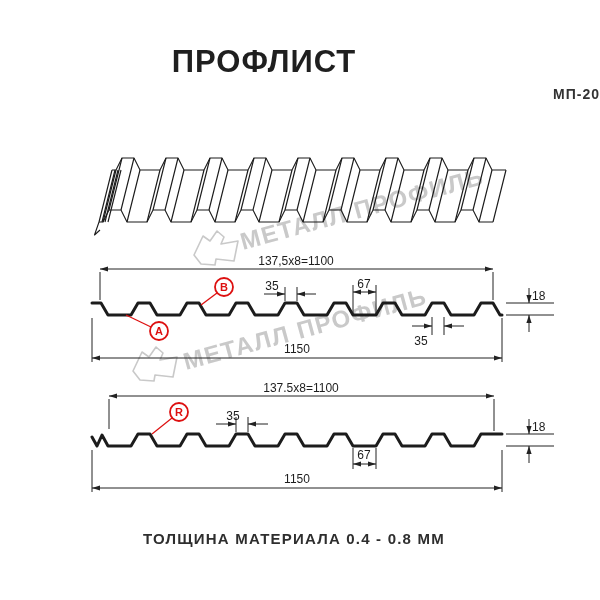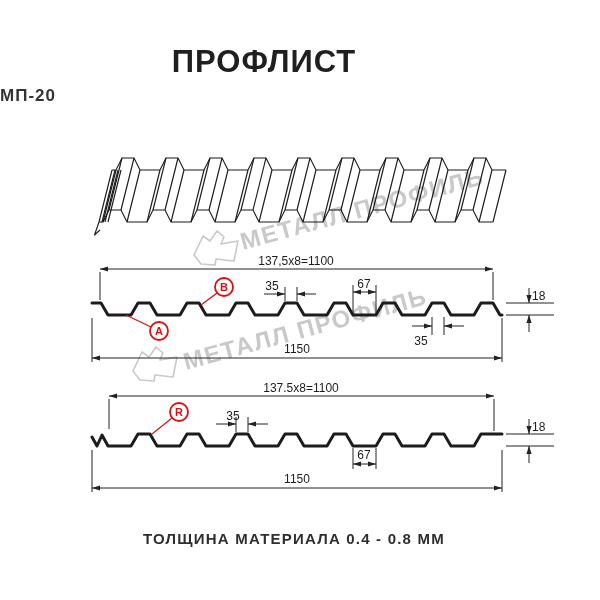--- a/index.html
+++ b/index.html
@@ -3,22 +3,22 @@
 <meta charset="utf-8">
 <style>
   :root{
     --red:#dd1010; --line:#1c1c1c; --dim:#222222; --wm:#c9c9c9; --bg:#ffffff; --title:#1f1f1f;
   }
   html,body{margin:0;padding:0;background:var(--bg);}
   #stage{position:relative;width:600px;height:600px;background:var(--bg);overflow:hidden;
          font-family:"Liberation Sans",sans-serif;}
   .title{position:absolute;left:0;top:44px;width:528px;text-align:center;
          font-size:31px;font-weight:700;letter-spacing:1px;color:var(--title);}
-  .subtitle{position:absolute;left:0;top:86px;width:600px;text-align:left;
-         font-size:17px;font-weight:600;letter-spacing:1px;color:#333333;}
+  .subtitle{position:absolute;left:0;top:86px;width:600px;text-align:right;
+         font-size:14px;font-weight:600;letter-spacing:1px;color:#333333;}
   .footer{position:absolute;left:0;top:530px;width:588px;text-align:center;
          font-size:15px;font-weight:700;letter-spacing:1.2px;color:#2e2e2e;}
   svg{position:absolute;left:0;top:0;}
   .prof{fill:none;stroke:var(--line);stroke-width:3;stroke-linejoin:round;stroke-linecap:round;}
   .thin{fill:none;stroke:#1b1b1b;stroke-width:1.1;stroke-linejoin:round;}
   .dims line{stroke:var(--dim);stroke-width:1;}
   .dims polygon{fill:var(--dim);stroke:none;}
   .dimtxt{font:12px "Liberation Sans",sans-serif;fill:#1d1d1d;text-anchor:middle;}
   .dimtxt.start{text-anchor:start;}
   .wmline{fill:none;stroke:var(--wm);stroke-width:1.6;stroke-linejoin:round;}

